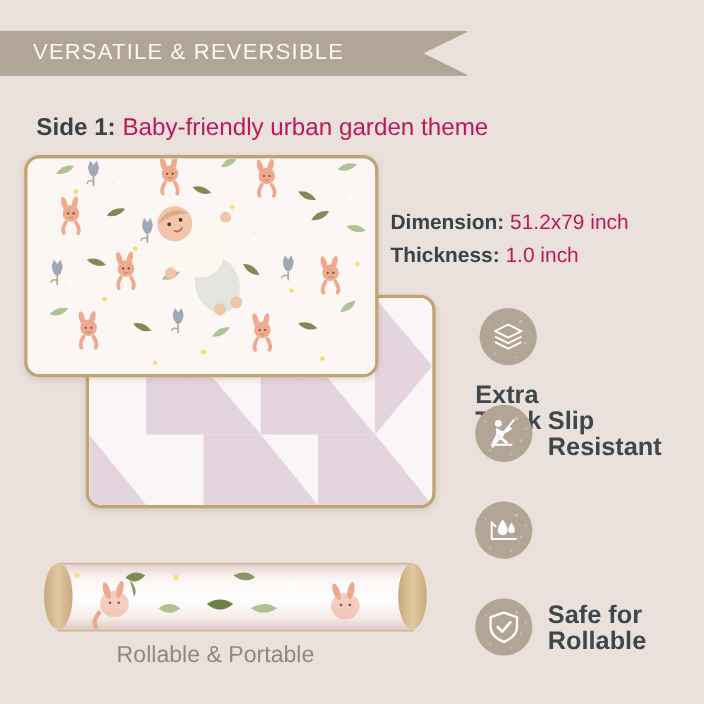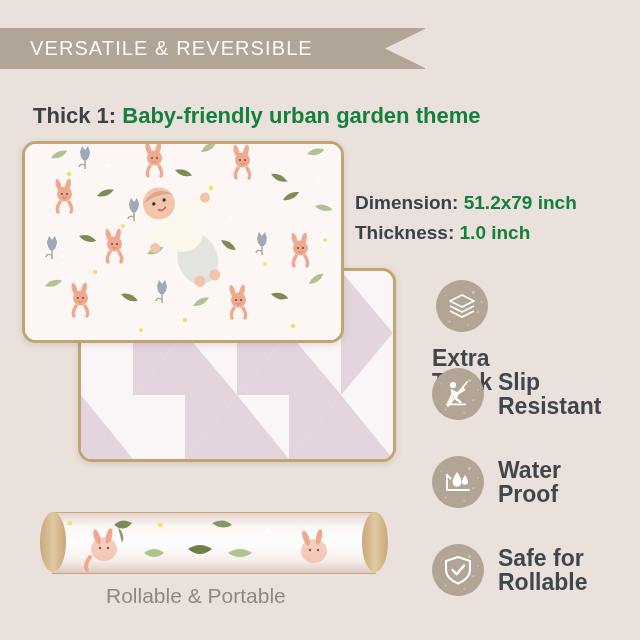--- a/index.html
+++ b/index.html
@@ -25,21 +25,21 @@
     clip-path:polygon(100% 0, 100% 100%, 0 50%);
   }
   .ribbon-label{
     color:#FBF8F6;font-size:20px;letter-spacing:1.1px;
     margin-left:30px;font-weight:400;white-space:nowrap;
   }
 
   
   .headline{position:absolute;white-space:nowrap;color:#444C52;}
   .headline b{font-weight:700;color:#3A4247;}
-  .headline span.reg{font-weight:700;color:#15803d;}
+  .headline span.reg{font-weight:400;color:#be185d;}
 
   #side1-text{left:33px;top:103px;font-size:22px;}
   #side2-text{left:88px;top:466px;font-size:21px;}
   #dim-text{left:355px;top:192px;font-size:19px;}
   #thick-text{left:355px;top:222px;font-size:19px;}
   #roll-text{left:88px;top:584px;font-size:21px;color:#8C8983;font-weight:400;margin-left:18px;}
 
   
   .mat{position:absolute;border:3px solid #C2A473;border-radius:14px;overflow:hidden;
        box-shadow:0 2px 6px rgba(120,100,85,.18);}
@@ -94,21 +94,21 @@
 <body>
 
 <div id="stage">
 
   <div class="ribbon">
     <div class="ribbon-label">VERSATILE &amp; REVERSIBLE</div>
   </div>
   <div class="ribbon-tail"></div>
 
   <div class="headline" id="side1-text">
-    <b>Thick 1:</b><span class="reg"> Baby-friendly urban garden theme</span>
+    <b>Side 1:</b><span class="reg"> Baby-friendly urban garden theme</span>
   </div>
 
   <div class="mat" id="mat-side2">
     <svg width="312" height="188" viewBox="0 0 312 188">
       <rect width="312" height="188" fill="#FAF6F8"></rect>
       <g fill="#E3D4DE">
         <polygon points="0,0 52,0 0,62"></polygon>
         <polygon points="52,0 104,62 0,62"></polygon>
         <polygon points="104,0 156,62 104,62" opacity="0"></polygon>
         <polygon points="104,0 156,0 104,62"></polygon>
@@ -319,22 +319,20 @@
         <g fill="#FFFFFF">
           <path d="M15 6 Q19.5 12.5 19.5 16 A4.5 4.5 0 0 1 10.5 16 Q10.5 12.5 15 6Z"></path>
           <path d="M23 9 Q26 13.5 26 15.8 A3 3 0 0 1 20 15.8 Q20 13.5 23 9Z"></path>
         </g>
         <g stroke="#FFFFFF" stroke-width="1.8" fill="none" stroke-linecap="round" stroke-linejoin="round">
           <polyline points="5,9 5,24 27,24"></polyline>
           <polyline points="5,9 8.5,12.5"></polyline>
         </g>
       </svg>
     </div>
-    <div class="badge-label">Water
-Proof</div>
   </div>
 
   <div class="badge" id="badge-safe">
     <div class="badge-circle">
       <svg width="30" height="32" viewBox="0 0 30 32">
         <path d="M15 3 L27 7 V16 Q27 24.5 15 29.5 Q3 24.5 3 16 V7Z" fill="none" stroke="#FFFFFF" stroke-width="2.1" stroke-linejoin="round"></path>
         <polyline points="9.5,16 13.6,20.2 21,11.6" fill="none" stroke="#FFFFFF" stroke-width="2.4" stroke-linecap="round" stroke-linejoin="round"></polyline>
       </svg>
     </div>
     <div class="badge-label">Safe for

